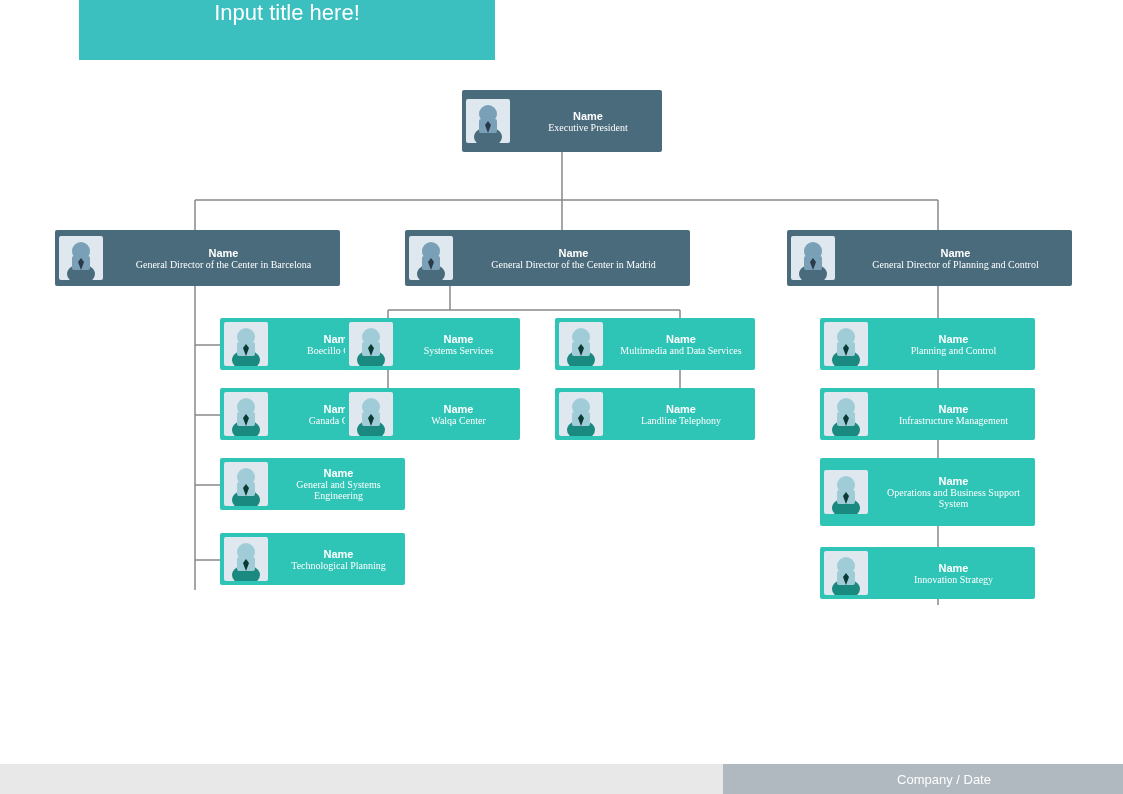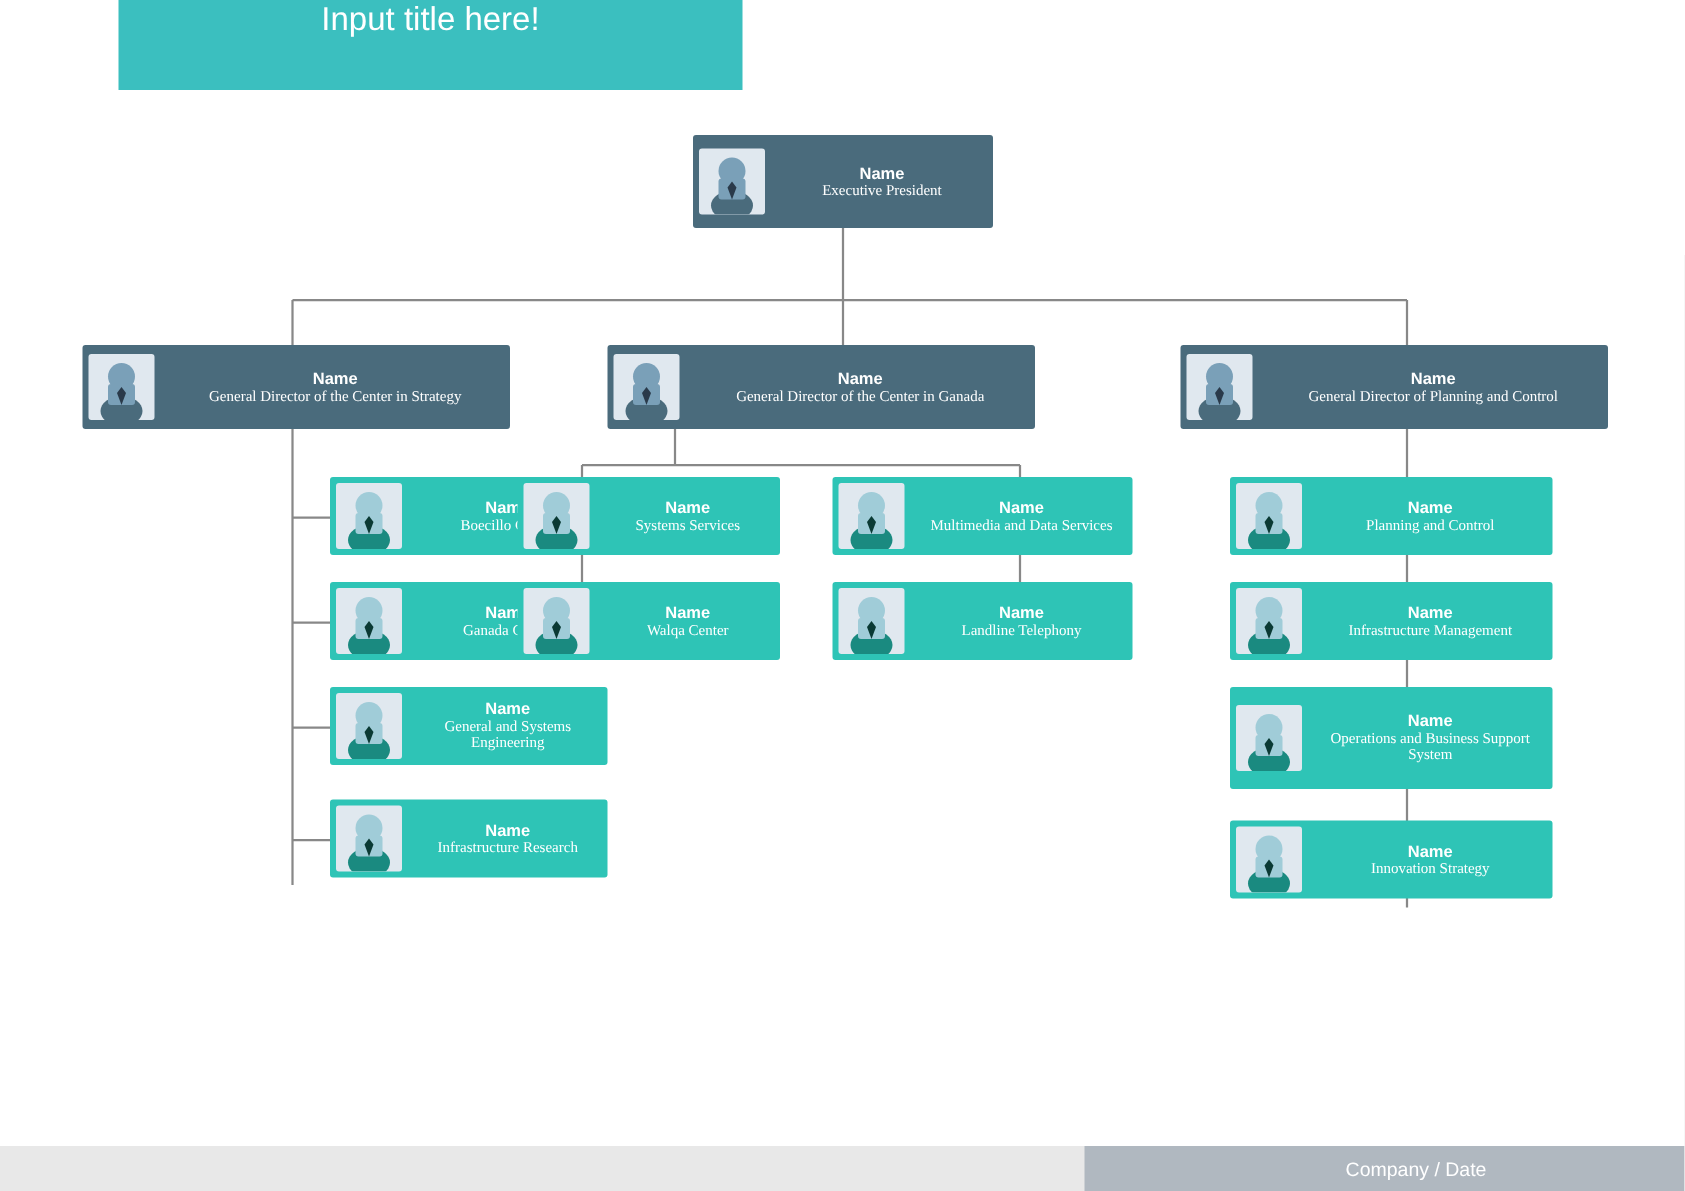--- a/index.html
+++ b/index.html
@@ -193,36 +193,36 @@
     <div class="node-avatar">
       <svg width="36" height="42" viewBox="0 0 36 42">
           <circle cx="18" cy="13" r="9" fill="#7aa0b8"></circle>
           <ellipse cx="18" cy="36" rx="14" ry="10" fill="#4a6b7c"></ellipse>
           <rect x="9" y="18" width="18" height="14" rx="2" fill="#7aa0b8"></rect>
           <polygon points="18,20 15,24 18,32 21,24" fill="#2a3a4a"></polygon>
         </svg>
     </div>
     <div class="node-text">
       <div class="node-name">Name</div>
-      <div class="node-role">General Director of the Center in Strategy</div>
+      <div class="node-role">General Director of the Center in Barcelona</div>
     </div>
   </div>
 
   <div class="node node-dark" style="left:405px; top:170px; width:285px; height:56px;">
     <div class="node-avatar">
       <svg width="36" height="42" viewBox="0 0 36 42">
           <circle cx="18" cy="13" r="9" fill="#7aa0b8"></circle>
           <ellipse cx="18" cy="36" rx="14" ry="10" fill="#4a6b7c"></ellipse>
           <rect x="9" y="18" width="18" height="14" rx="2" fill="#7aa0b8"></rect>
           <polygon points="18,20 15,24 18,32 21,24" fill="#2a3a4a"></polygon>
         </svg>
     </div>
     <div class="node-text">
       <div class="node-name">Name</div>
-      <div class="node-role">General Director of the Center in Ganada</div>
+      <div class="node-role">General Director of the Center in Madrid</div>
     </div>
   </div>
 
   <div class="node node-dark" style="left:787px; top:170px; width:285px; height:56px;">
     <div class="node-avatar">
       <svg width="36" height="42" viewBox="0 0 36 42">
           <circle cx="18" cy="13" r="9" fill="#7aa0b8"></circle>
           <ellipse cx="18" cy="36" rx="14" ry="10" fill="#4a6b7c"></ellipse>
           <rect x="9" y="18" width="18" height="14" rx="2" fill="#7aa0b8"></rect>
           <polygon points="18,20 15,24 18,32 21,24" fill="#2a3a4a"></polygon>
@@ -283,21 +283,21 @@
     <div class="node-avatar">
       <svg width="36" height="42" viewBox="0 0 36 42">
           <circle cx="18" cy="13" r="9" fill="#a0ccd8"></circle>
           <ellipse cx="18" cy="36" rx="14" ry="10" fill="#1a8a80"></ellipse>
           <rect x="9" y="18" width="18" height="14" rx="2" fill="#a0ccd8"></rect>
           <polygon points="18,20 15,24 18,32 21,24" fill="#0a3a34"></polygon>
         </svg>
     </div>
     <div class="node-text">
       <div class="node-name">Name</div>
-      <div class="node-role">Infrastructure Research</div>
+      <div class="node-role">Technological Planning</div>
     </div>
   </div>
 
   <div class="node node-teal" style="left:345px; top:258px; width:175px; height:52px;">
     <div class="node-avatar">
       <svg width="36" height="42" viewBox="0 0 36 42">
           <circle cx="18" cy="13" r="9" fill="#a0ccd8"></circle>
           <ellipse cx="18" cy="36" rx="14" ry="10" fill="#1a8a80"></ellipse>
           <rect x="9" y="18" width="18" height="14" rx="2" fill="#a0ccd8"></rect>
           <polygon points="18,20 15,24 18,32 21,24" fill="#0a3a34"></polygon>

